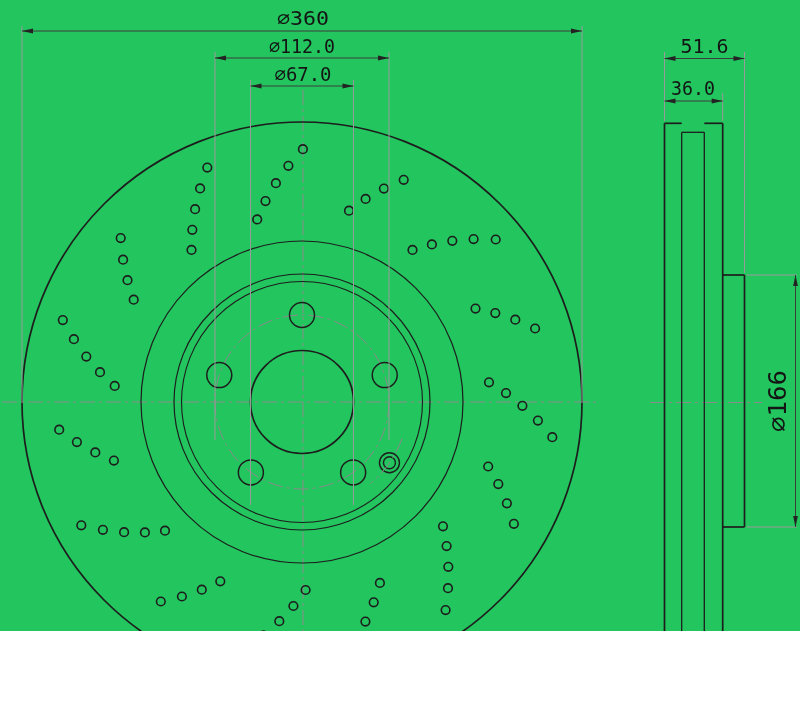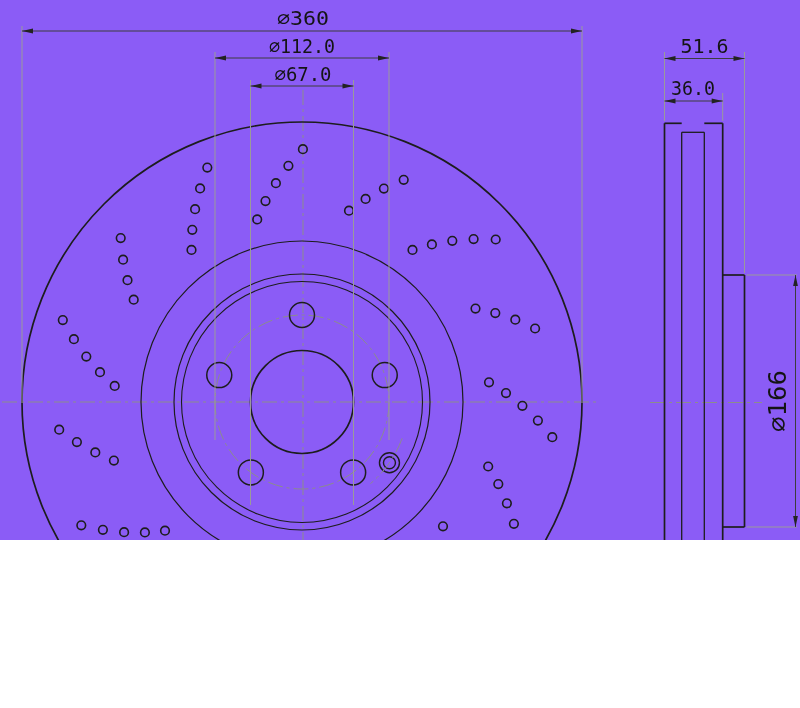--- a/index.html
+++ b/index.html
@@ -1,16 +1,16 @@
 <!DOCTYPE html>
 <html><head>
 <meta charset="utf-8">
 <style>
   html,body{margin:0;padding:0;background:#ffffff;}
-  .page{width:800px;height:540px;background:#8b5cf6;position:relative;overflow:hidden;}
+  .page{width:800px;height:631px;background:#22c55e;position:relative;overflow:hidden;}
   svg{display:block;}
   .part{stroke:#1d1d1d;fill:none;}
   .dimline{stroke:#3c3c3c;stroke-width:1;fill:none;}
   .extline{stroke:#9a9a9a;stroke-width:1;fill:none;}
   .centerline{stroke:#8c8c8c;stroke-width:1;fill:none;stroke-dasharray:15 4 3 4;}
   .arrowhead{fill:#232323;stroke:none;}
   .dimtext{fill:#141414;font-family:"DejaVu Sans Mono","DejaVu Sans",monospace;}
 </style>
 </head>
 <body>

